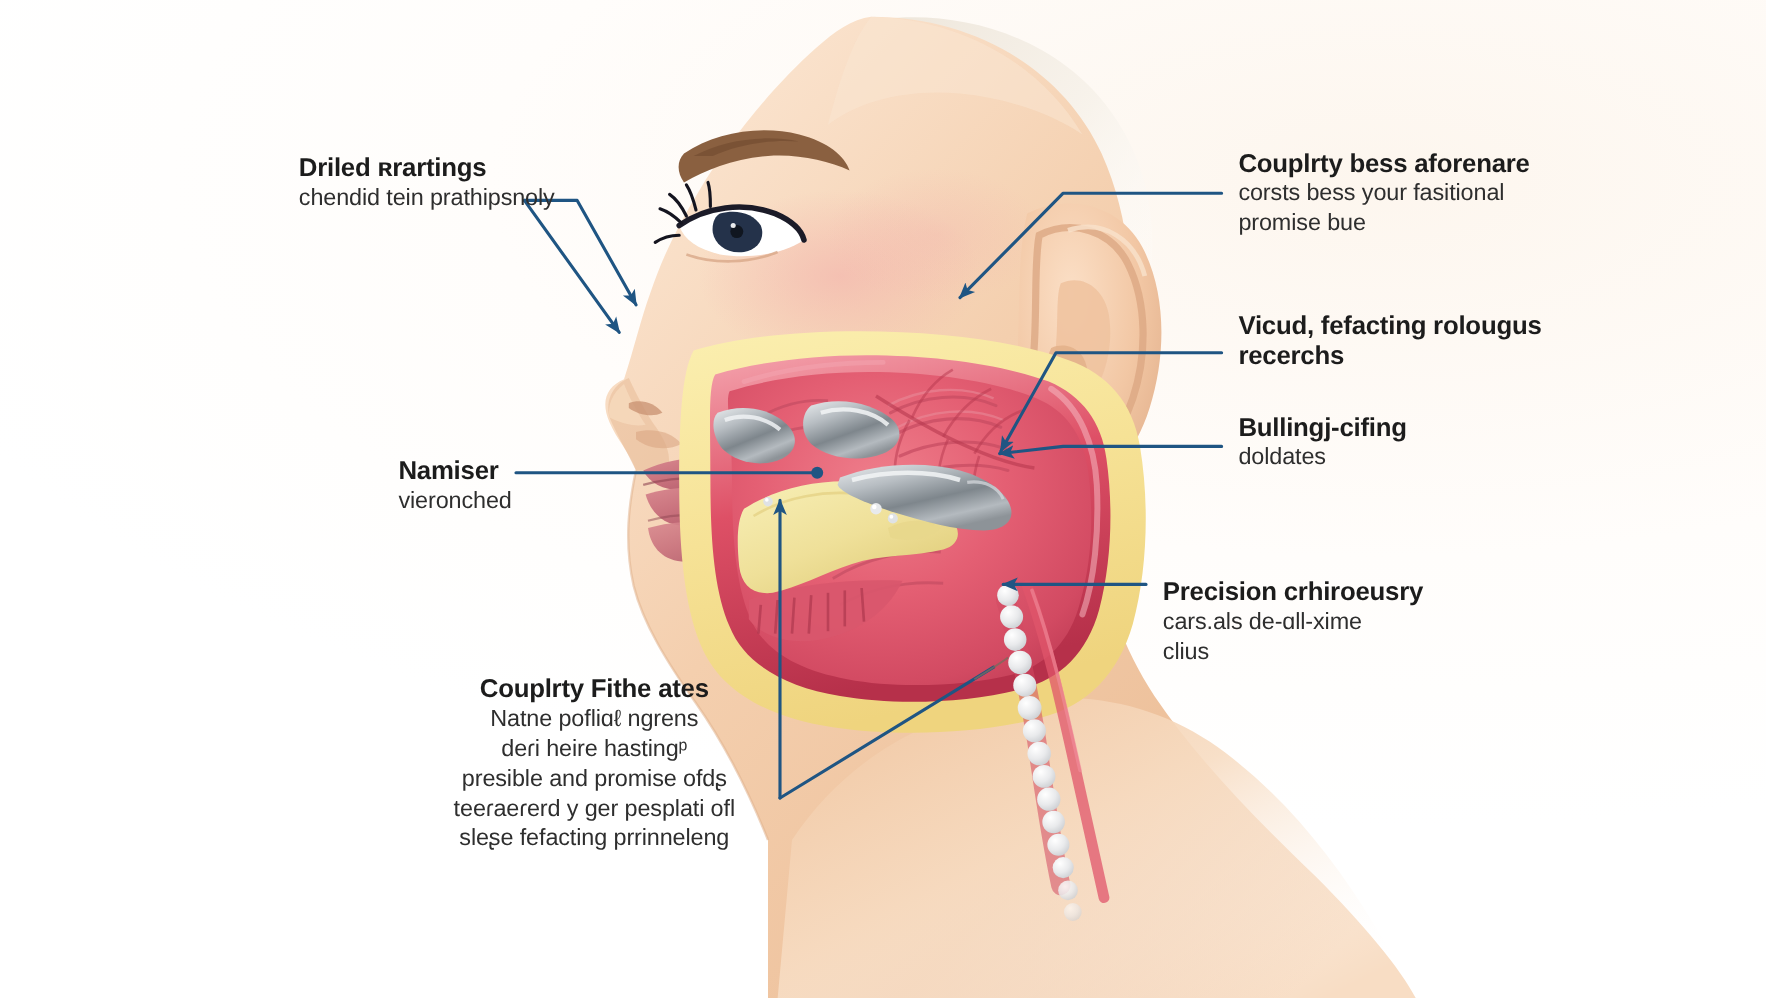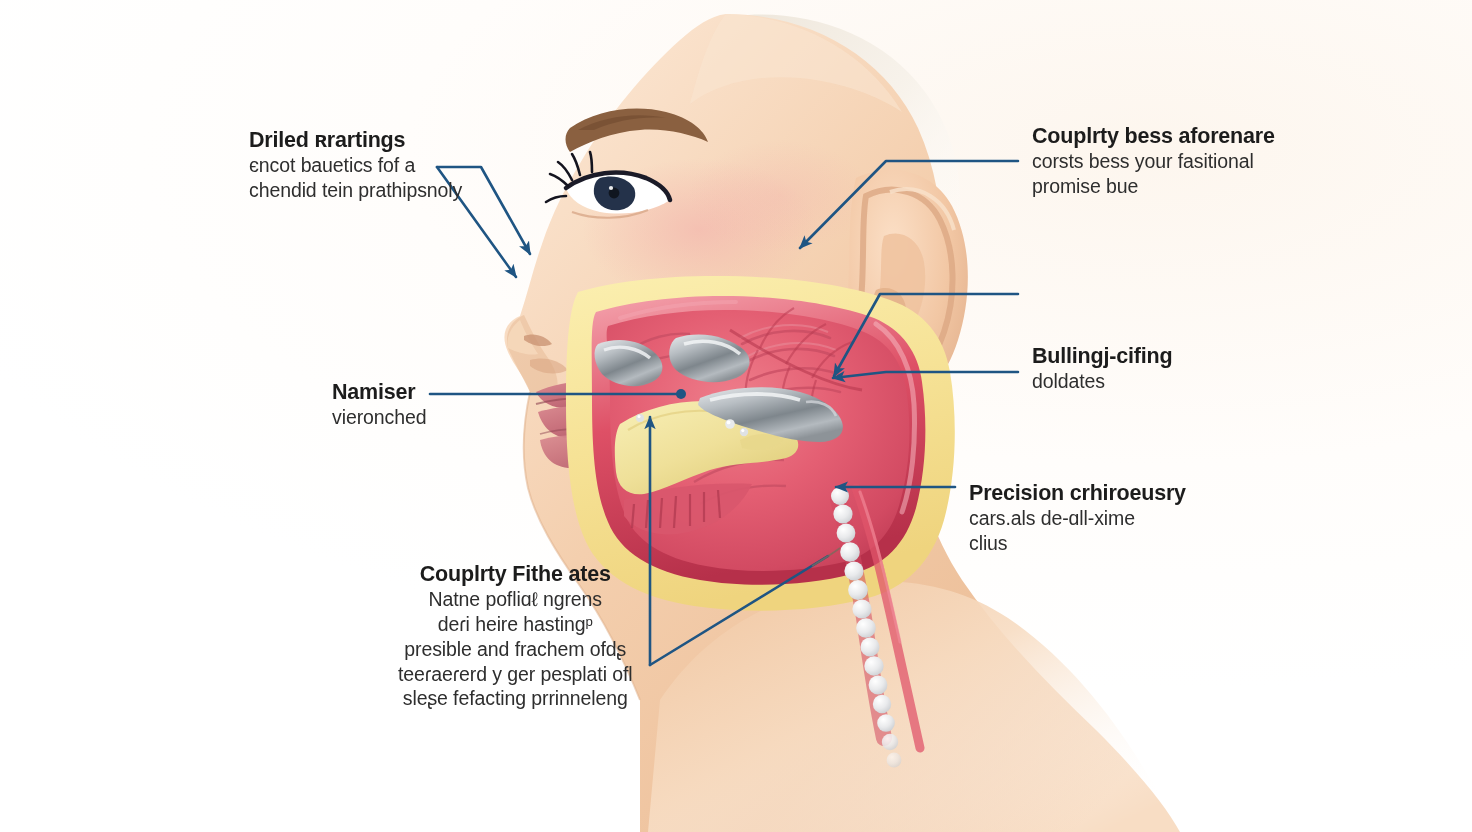--- a/index.html
+++ b/index.html
@@ -20,21 +20,21 @@
 
   .lbl{position:absolute;}
   .lbl .t{
     font-weight:bold;font-size:21.5px;color:#1c1c1c;
     letter-spacing:-0.2px;line-height:1.18;white-space:nowrap;
   }
   .lbl .s{
     font-weight:400;font-size:19.5px;color:#2e2e2e;
     letter-spacing:-0.1px;line-height:1.27;white-space:nowrap;
   }
-  .lbl.center{text-align:center;margin-left:20px;}
+  .lbl.center{text-align:center;}
   .lbl.center .t,.lbl.center .s{white-space:nowrap;}
 
   #L1{left:249px;top:128px;}
   #L2{left:1032px;top:124px;}
   #L3{left:1032px;top:259px;}
   #L4{left:1032px;top:344px;}
   #L5{left:332px;top:380px;}
   #L6{left:969px;top:481px;}
   #L7{left:378px;top:562px;}
   #L7 .t,#L7 .s{text-align:center;}
@@ -363,30 +363,33 @@
 
       <path d="M650,665 L650,417" marker-end="url(#arw)"></path>
       <path d="M650,665 L828,556"></path>
     </g>
     <circle cx="681" cy="394" r="5" fill="#1f5583"></circle>
     <path d="M812,566 C822,560 832,554 840,548" fill="none" stroke="#7a6a5c" stroke-width="1.6" opacity="0.8"></path>
   </svg>
 
   <div class="lbl" id="L1">
     <div class="t">Driled ʀrartings</div>
-    <div class="s">єncot bauetics fof a</div>
     <div class="s">chendid tein prathipsnoly</div>
   </div>
 
   <div class="lbl" id="L2">
     <div class="t">Couplrty bess aforenare</div>
     <div class="s">corsts bess your fasitional</div>
     <div class="s">promise bue</div>
   </div>
 
+  <div class="lbl" id="L3">
+    <div class="t">Vicud, fefacting rolougus</div>
+    <div class="t">recerchs</div>
+  </div>
 
   <div class="lbl" id="L4">
     <div class="t">Bullingj-cifing</div>
     <div class="s">doldates</div>
   </div>
 
   <div class="lbl" id="L5">
     <div class="t">Namiser</div>
     <div class="s">vieronched</div>
   </div>
@@ -394,18 +397,18 @@
   <div class="lbl" id="L6">
     <div class="t">Precision crhiroeusry</div>
     <div class="s">cars.als de-ɑll-xime</div>
     <div class="s">clius</div>
   </div>
 
   <div class="lbl center" id="L7">
     <div class="t">Couplrty Fithe ates</div>
     <div class="s">Natne pofliɑℓ ngrens</div>
     <div class="s">deɾi heire hastingᵖ</div>
-    <div class="s">presible and frachem ofdʂ</div>
+    <div class="s">presible and promise ofdʂ</div>
     <div class="s">teeɾaeɾerd y ger pesplati ofl</div>
     <div class="s">sleʂe fefacting prrinneleng</div>
   </div>
 
 </div>
 
 </body></html>

